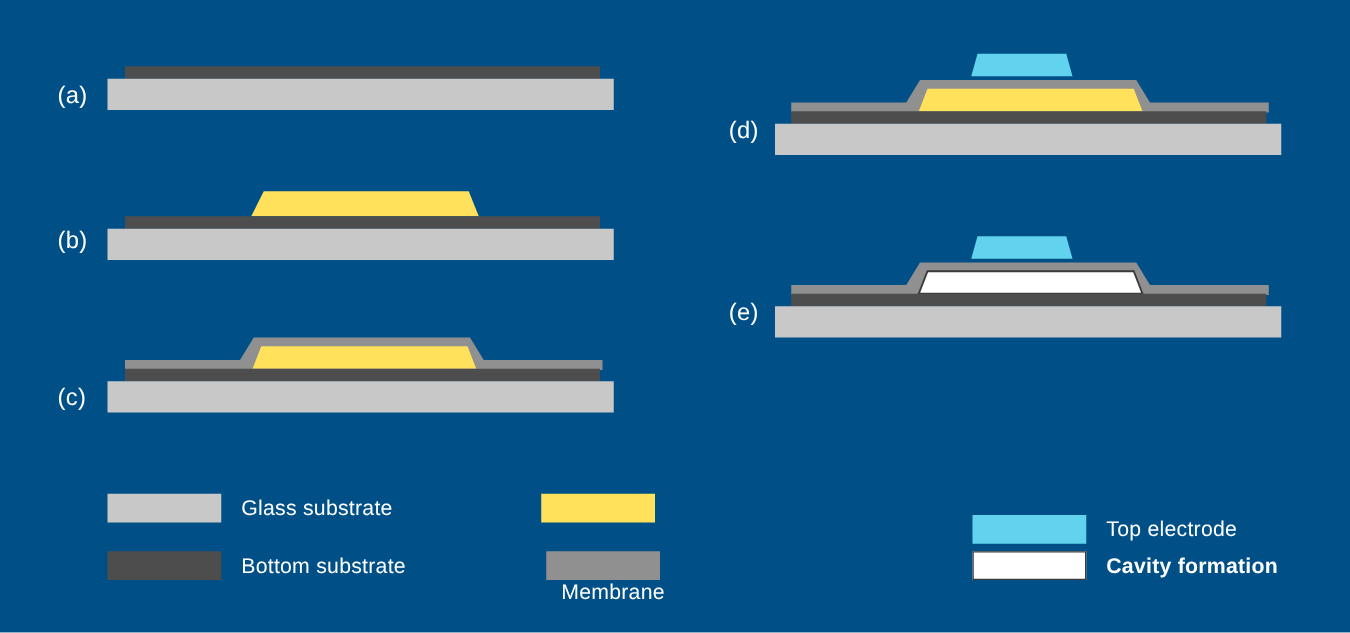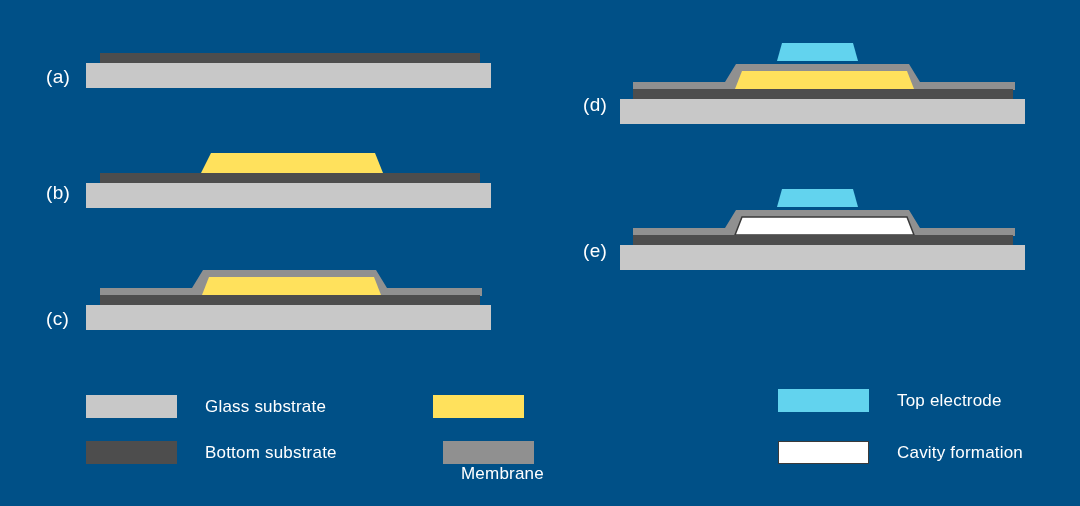--- a/index.html
+++ b/index.html
@@ -53,21 +53,21 @@
   .legend-swatch {
     width: 91px;
     height: 23px;
     box-sizing: border-box;
     flex: 0 0 auto;
   }
   .legend-text {
     color: #ffffff;
     font-size: 17px;
     font-family: "Liberation Sans", sans-serif;
-    margin-left: 28px;
+    margin-left: 16px;
     white-space: nowrap;
     letter-spacing: 0.2px;
   }
 </style>
 </head>
 <body>
 
 <div id="root">
 
   <div>
@@ -160,25 +160,25 @@
 
     <div class="legend-item" style="left:433px; top:15px;">
       <span class="legend-swatch" style="background:#ffe15c;"></span>
     </div>
 
     <div class="legend-item" style="left:433px; top:61px;flex-direction:column;">
       <span class="legend-swatch" style="background:#909090;"></span>
       <span class="legend-text">Membrane</span>
     </div>
 
-    <div class="legend-item" style="left:778px; top:9px;">
+    <div class="legend-item" style="left:778px; top:32px;">
       <span class="legend-swatch" style="background:#62d3ee;"></span>
       <span class="legend-text">Top electrode</span>
     </div>
 
-    <div class="legend-item" style="left:778px; top:61px;">
+    <div class="legend-item" style="left:778px; top:61px;font-weight:bold;">
       <span class="legend-swatch" style="background:#ffffff; border:1px solid #3a3a3a;"></span>
       <span class="legend-text">Cavity formation</span>
     </div>
 
   </div>
 
 </div>
 
 </body></html>

